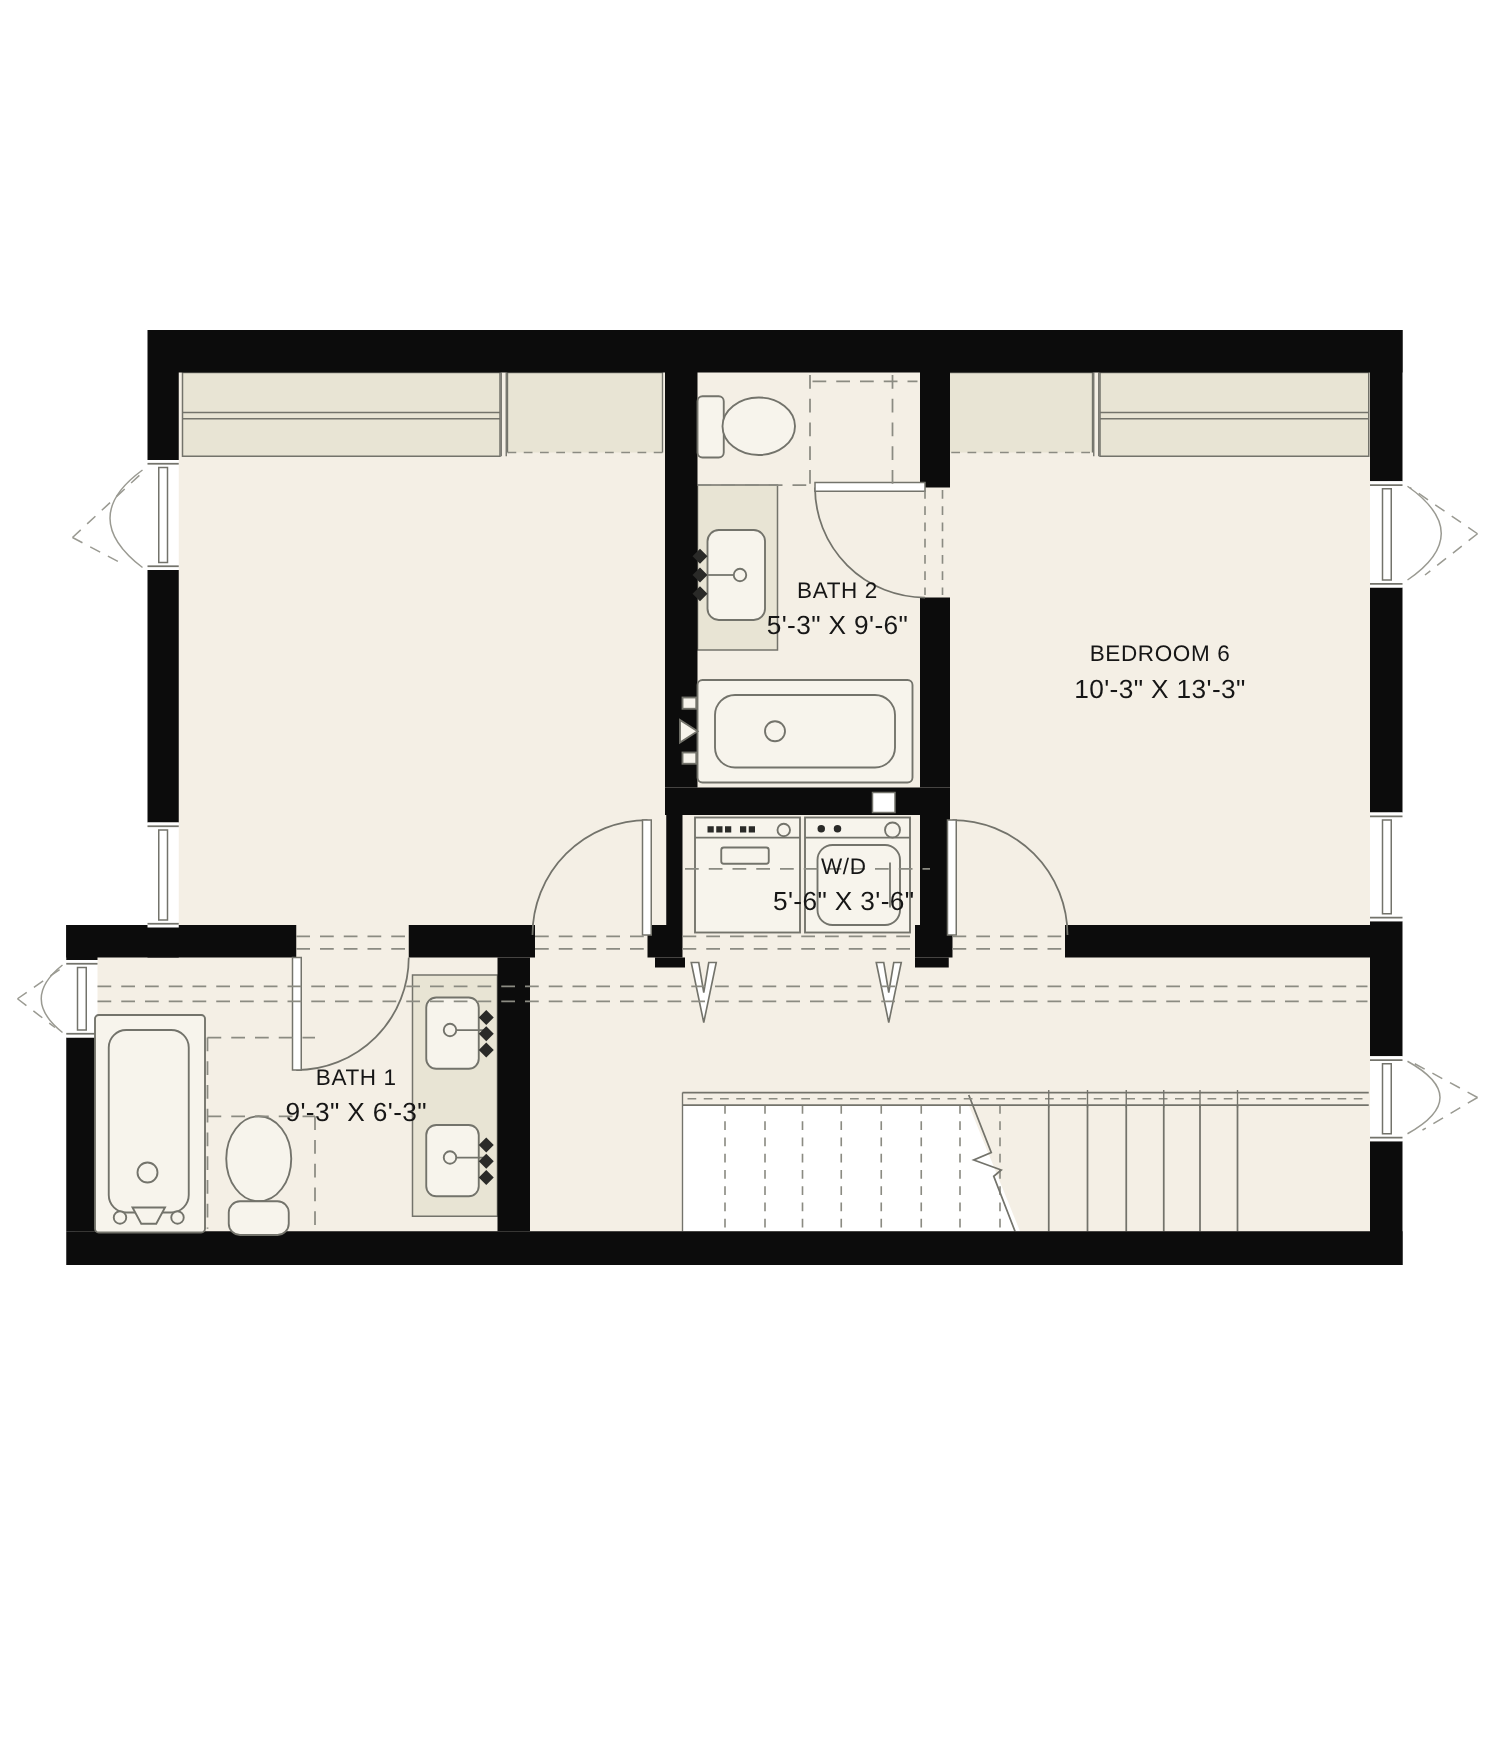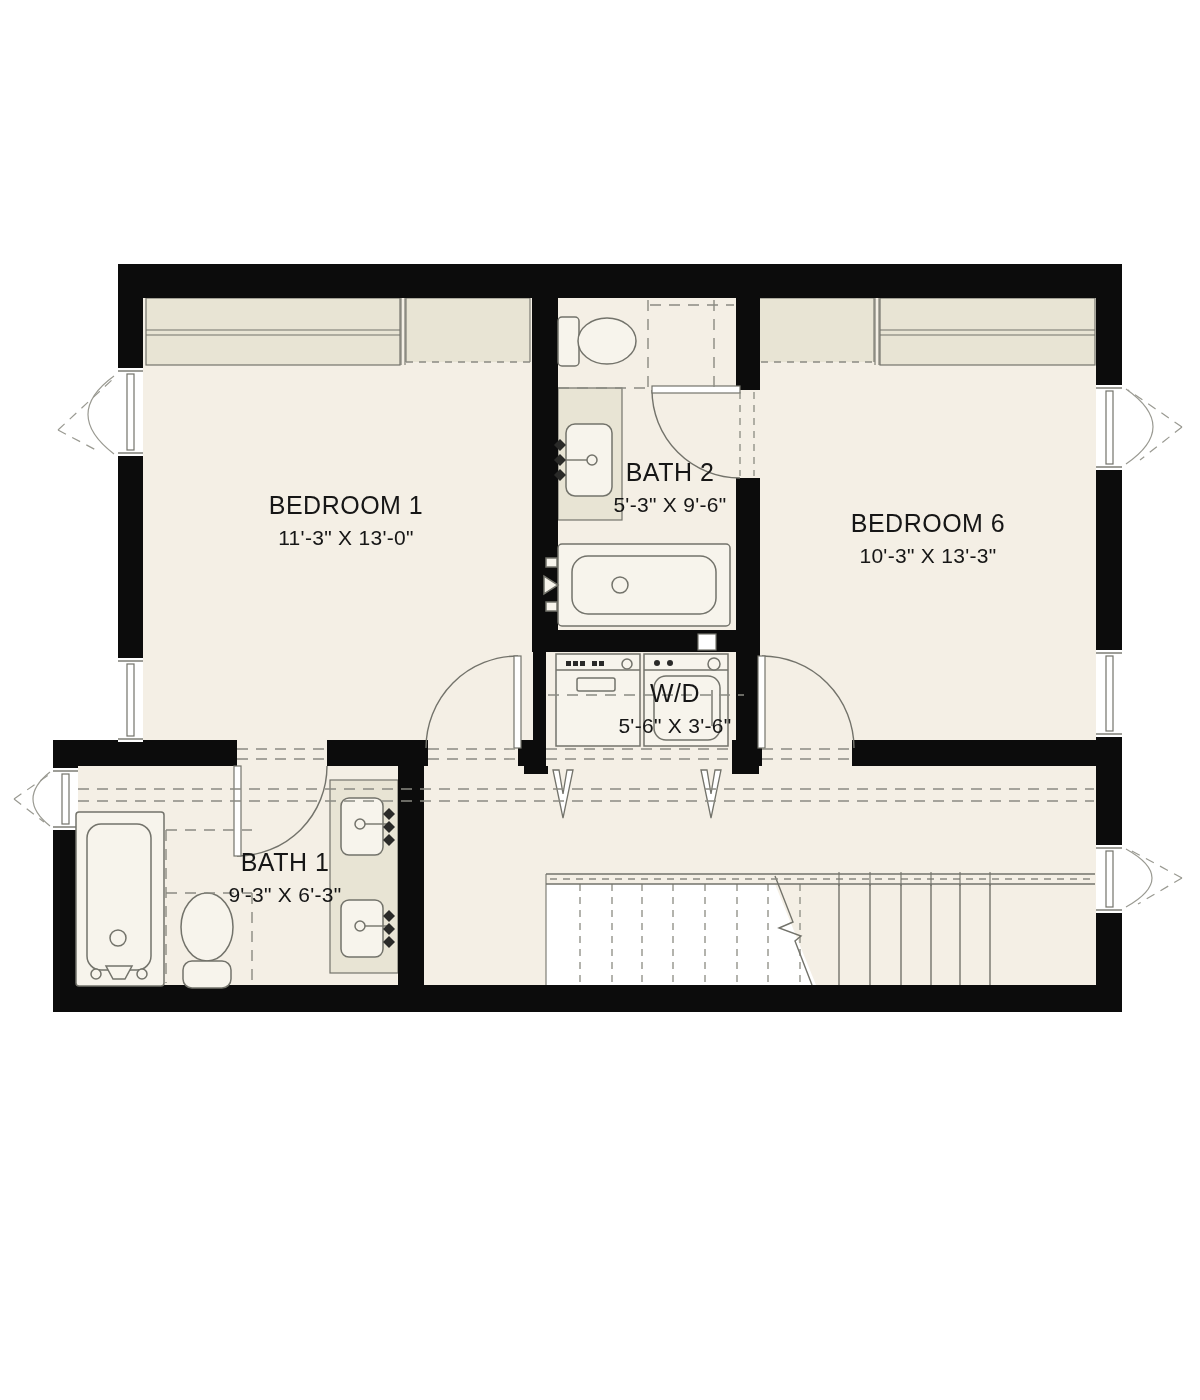--- a/index.html
+++ b/index.html
@@ -18,21 +18,21 @@
   .fx{fill:var(--fixture);stroke:var(--line);stroke-width:1.5;fill-rule:evenodd;}
   .ln{stroke:var(--line);stroke-width:1.4;fill:none;}
   .lnt{stroke:var(--line);stroke-width:1.1;fill:none;}
   .lnd{stroke:var(--dash);stroke-width:1.4;fill:none;stroke-dasharray:11 8;}
   .lnd2{stroke:var(--dash);stroke-width:1.3;fill:none;stroke-dasharray:7 6;}
   .swg{stroke:#9a9a92;stroke-width:1.2;fill:none;stroke-dasharray:9 7;}
   .swa{stroke:#9a9a92;stroke-width:1.2;fill:none;}
   .hd{fill:#2a2a28;}
   .room-label{position:absolute;transform:translate(-50%,-50%);text-align:center;
               color:var(--text);white-space:nowrap;line-height:1;}
-  .room-name{font-size:25px;letter-spacing:0.5px;}
+  .room-name{font-size:18px;letter-spacing:0.5px;}
   .room-dims{font-size:21px;letter-spacing:0.3px;margin-top:9px;}
 </style>
 </head>
 <body>
 
 <div class="stage">
 
 <svg width="1200" height="1400" viewBox="0 0 1200 1400">
 
   <g>
@@ -326,24 +326,20 @@
     <line class="lnd" x1="650" y1="305" x2="734" y2="305"></line>
 
     <line class="lnd" x1="166" y1="830" x2="252" y2="830"></line>
     <line class="lnd" x1="166" y1="830" x2="166" y2="983"></line>
     <line class="lnd" x1="252" y1="893" x2="252" y2="983"></line>
     <line class="lnd" x1="166" y1="893" x2="252" y2="893"></line>
   </g>
 
 </svg>
 
-  <div class="room-label" style="left:346px;top:520px;">
-    <div class="room-name">BEDROOM 1</div>
-    <div class="room-dims">11'-3" X 13'-0"</div>
-  </div>
   <div class="room-label" style="left:670px;top:487px;">
     <div class="room-name">BATH 2</div>
     <div class="room-dims">5'-3" X 9'-6"</div>
   </div>
   <div class="room-label" style="left:928px;top:538px;">
     <div class="room-name">BEDROOM 6</div>
     <div class="room-dims">10'-3" X 13'-3"</div>
   </div>
   <div class="room-label" style="left:675px;top:708px;">
     <div class="room-name">W/D</div>

